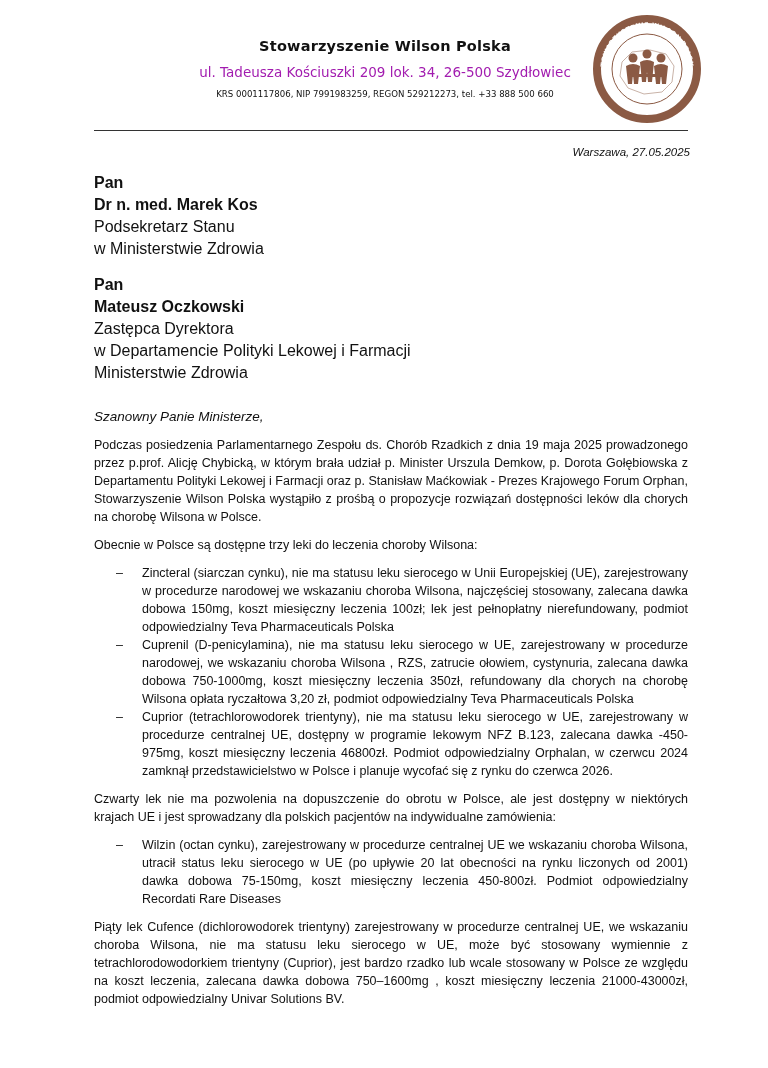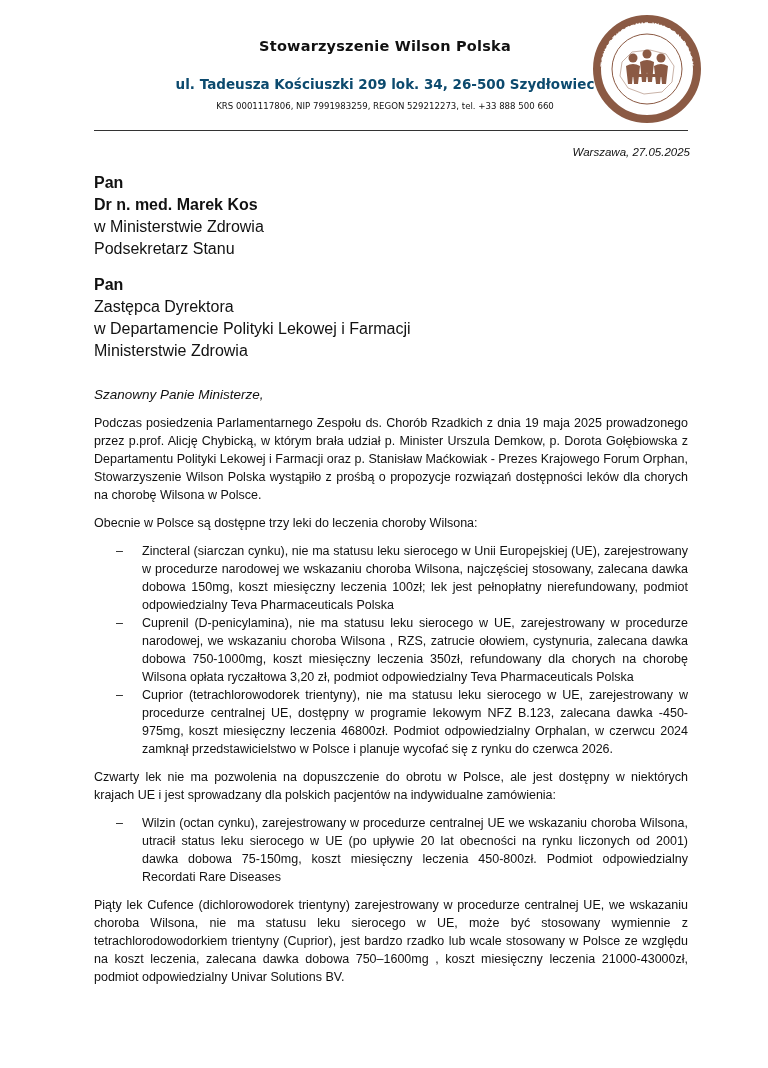--- a/index.html
+++ b/index.html
@@ -32,23 +32,22 @@
     .org-name {
       font-family: "DejaVu Sans", sans-serif;
       font-weight: bold;
       font-size: 14.5px;
       letter-spacing: 0.2px;
       color: #111;
     }
     .org-address {
       font-family: "DejaVu Sans", sans-serif;
       font-size: 13.5px;
-      margin-top: 22px;
-      color: #0c4a6e;
-      font-weight: bold;
+      margin-top: 10px;
+      color: #a21caf;
     }
     .org-reg {
       font-family: "DejaVu Sans", sans-serif;
       font-size: 8.6px;
       margin-top: 9px;
       color: #111;
     }
     .logo {
       position: absolute;
       left: 592px;
@@ -154,25 +153,26 @@
   <div class="header-rule"></div>
 </div>
 
 <div class="date">Warszawa, 27.05.2025</div>
 
 <div class="content">
   <div class="addr">
     <div class="addr-group" id="recipient0">
         <div class="b">Pan</div>
         <div class="b">Dr n. med. Marek Kos</div>
+        <div>Podsekretarz Stanu</div>
         <div>w Ministerstwie Zdrowia</div>
-        <div>Podsekretarz Stanu</div>
       </div>
     <div class="addr-group" id="recipient1">
         <div class="b">Pan</div>
+        <div class="b">Mateusz Oczkowski</div>
         <div>Zastępca Dyrektora</div>
         <div>w Departamencie Polityki Lekowej i Farmacji</div>
         <div>Ministerstwie Zdrowia</div>
       </div>
   </div>
 
   <div class="greeting">
     <div>Szanowny Panie Ministerze,</div>
   </div>
 

